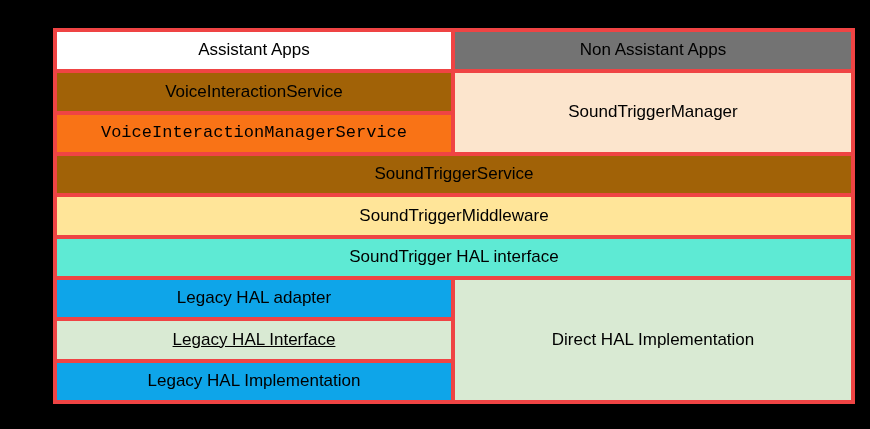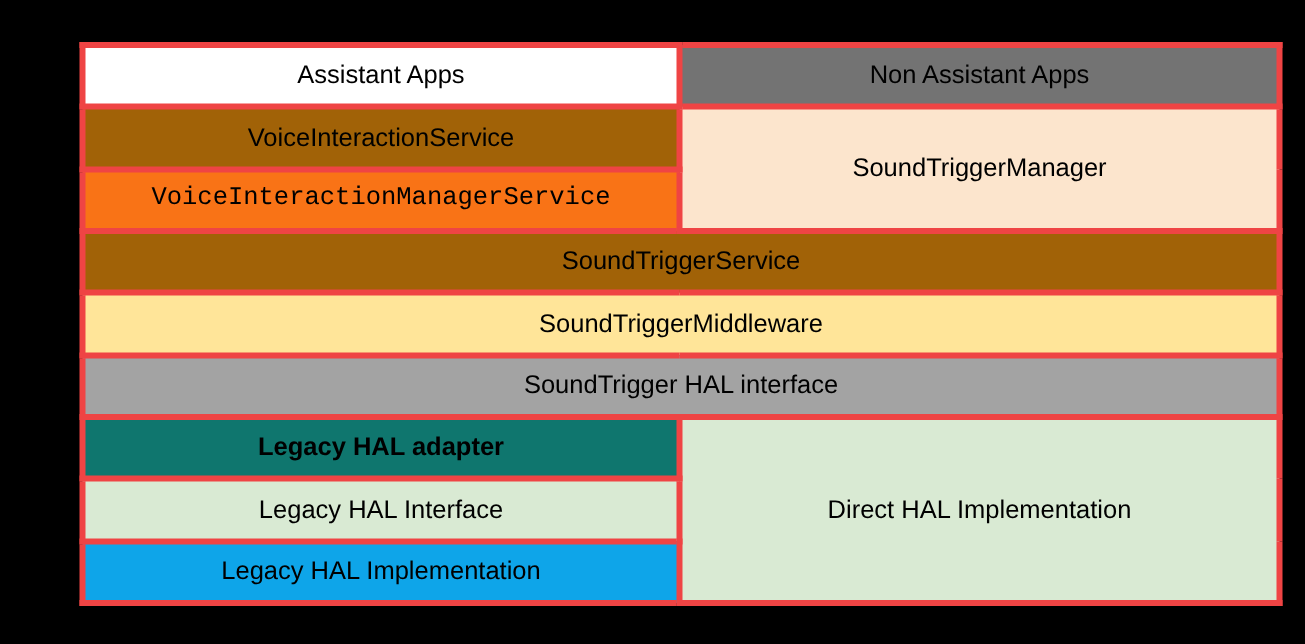--- a/index.html
+++ b/index.html
@@ -56,27 +56,27 @@
       <tr>
         <td style="background-color: #f97316; font-family: Liberation Mono, monospace;">VoiceInteractionManagerService</td>
       </tr>
       <tr>
         <td colspan="2" style="background-color: #a16207;">SoundTriggerService</td>
       </tr>
       <tr>
         <td colspan="2" style="background-color: rgb(255, 229, 153);">SoundTriggerMiddleware</td>
       </tr>
       <tr>
-        <td colspan="2" style="background-color: #a3a3a3;">SoundTrigger HAL interface</td>
+        <td colspan="2" style="background-color: #5eead4;">SoundTrigger HAL interface</td>
       </tr>
       <tr>
-        <td style="background-color: #0f766e; font-weight: bold;">Legacy HAL adapter</td>
+        <td style="background-color: #0ea5e9;">Legacy HAL adapter</td>
         <td rowspan="3" style="background-color: rgb(217, 234, 211);">Direct HAL Implementation</td>
       </tr>
       <tr>
-        <td style="background-color: rgb(217, 234, 211);">Legacy HAL Interface</td>
+        <td style="background-color: rgb(217, 234, 211); text-decoration: underline;">Legacy HAL Interface</td>
       </tr>
       <tr>
         <td style="background-color: #0ea5e9;">Legacy HAL Implementation</td>
       </tr>
     </tbody>
   </table>
 </div>
 
 </body></html>

